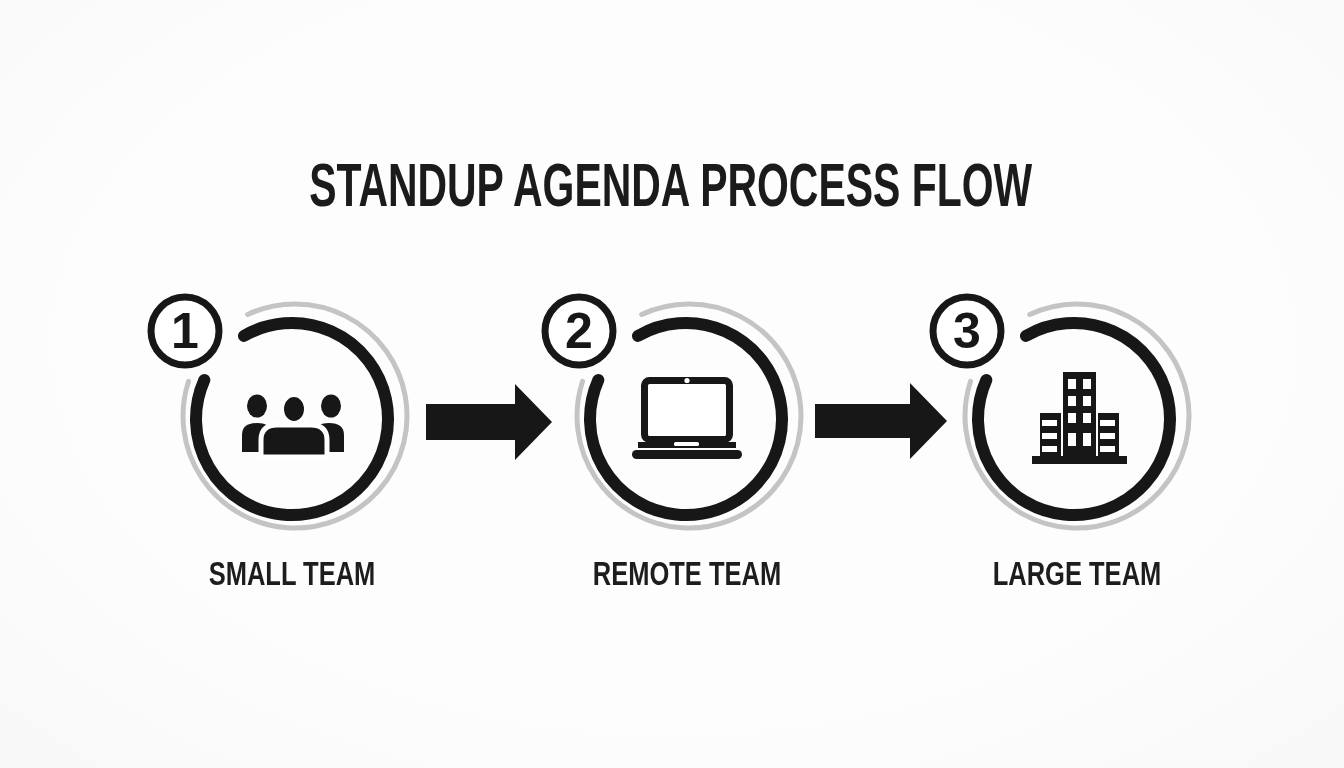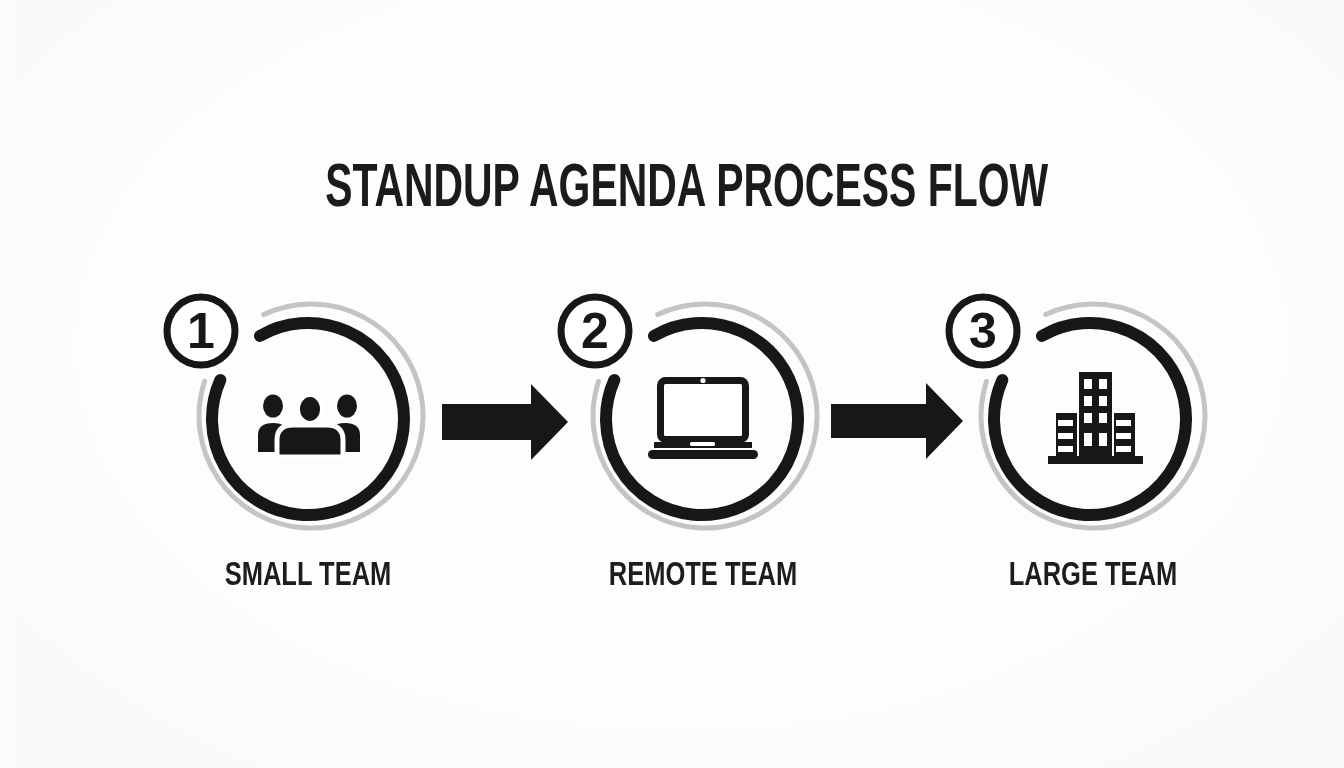--- a/index.html
+++ b/index.html
@@ -2,21 +2,21 @@
 <html><head>
 <meta charset="utf-8">
 <style>
   html,body{margin:0;padding:0;}
   body{
     width:1344px;height:768px;overflow:hidden;
     background:#fcfcfc;
     font-family:"Liberation Sans",sans-serif;
     position:relative;
   }
-  .canvas{position:absolute;inset:0;background:radial-gradient(ellipse at 50% 45%, #fdfdfd 60%, #f8f8f8 100%);margin-left:16px;}
+  .canvas{position:absolute;inset:0;background:radial-gradient(ellipse at 50% 45%, #fdfdfd 60%, #f8f8f8 100%);}
   .title{
     position:absolute;top:112px;left:0;width:1344px;
     text-align:center;
     font-size:62px;font-weight:bold;color:#1b1b1b;
     letter-spacing:0px;line-height:1;
     transform:scaleX(0.66);transform-origin:49.7% 50%;
     white-space:nowrap;
   }
   .step-svg{position:absolute;width:300px;height:300px;top:269px;}
   .step-svg.s1{left:142px;}

